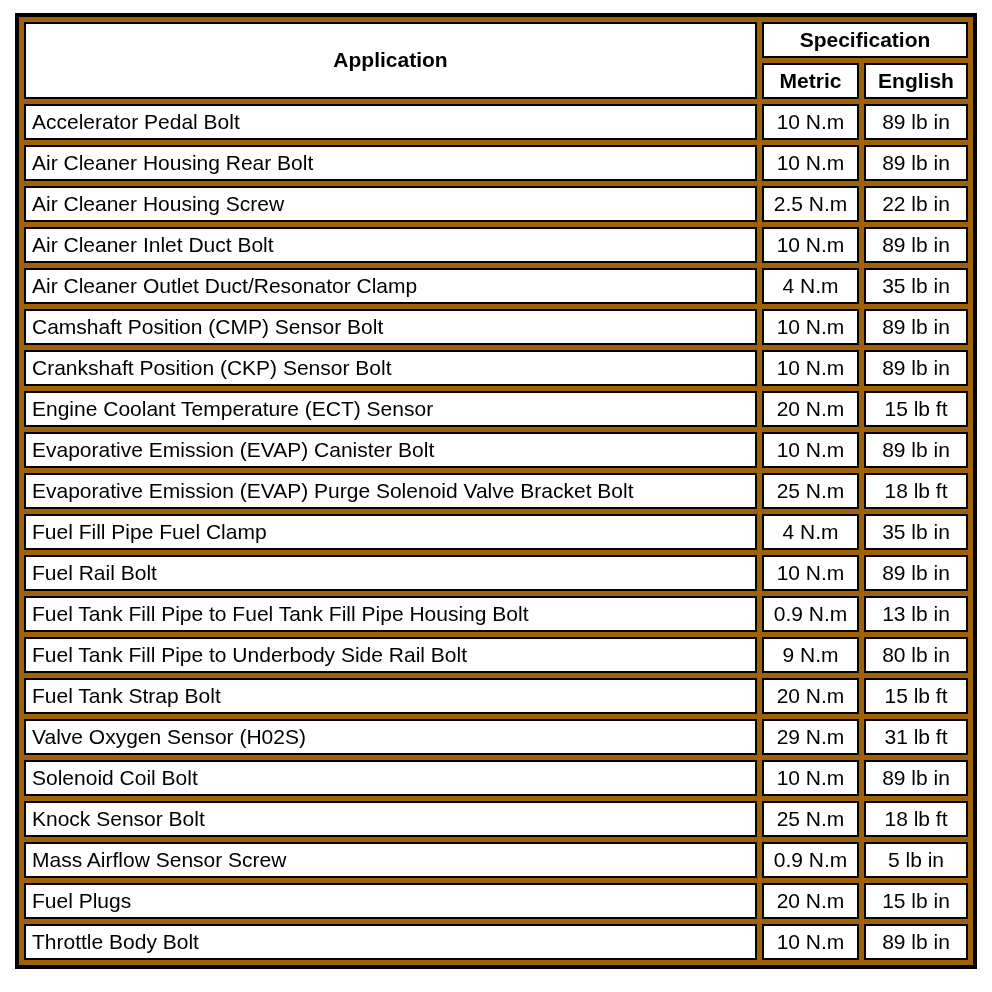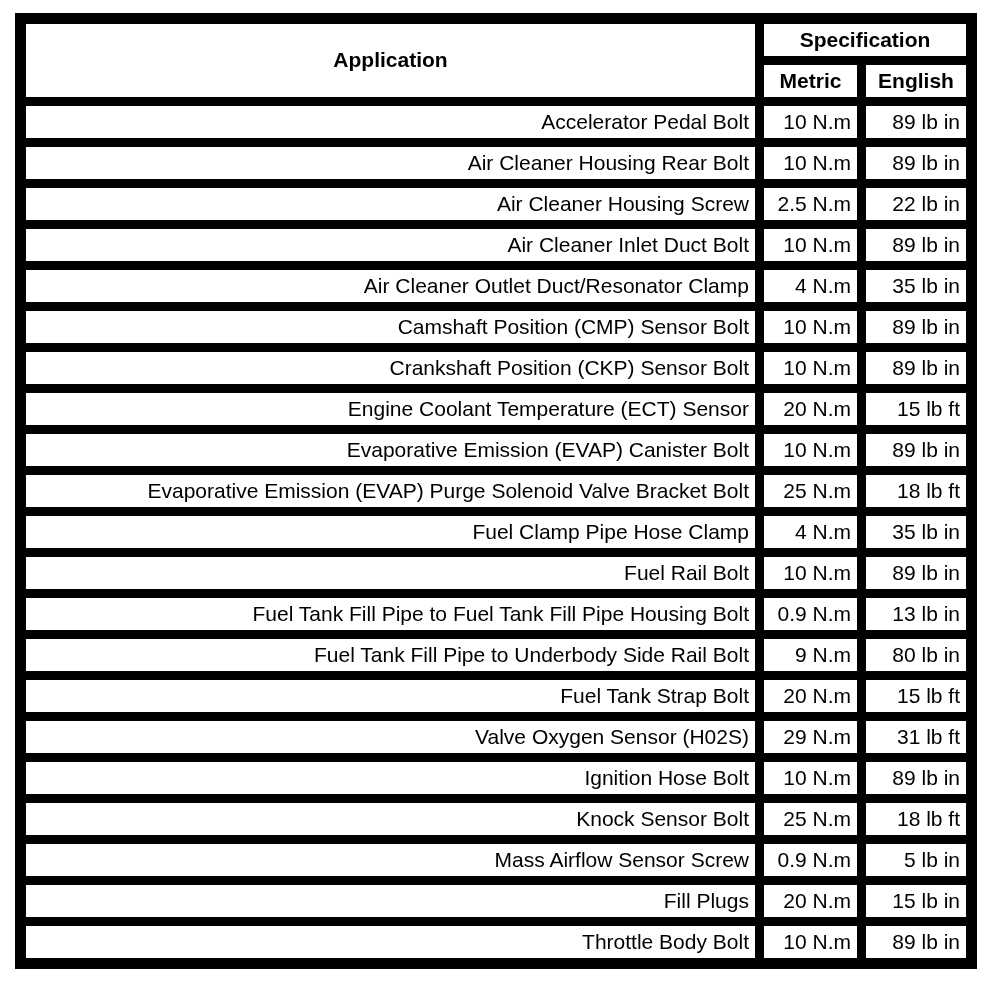--- a/index.html
+++ b/index.html
@@ -16,21 +16,21 @@
   }
   .page {
     padding: 13px 15px;
     box-sizing: border-box;
   }
   table.spec-table {
     width: 100%;
     border-collapse: separate;
     border-spacing: 5px;
     border: 4px solid #000000;
-    background: #000000;
+    background: #a16207;
     table-layout: fixed;
   }
   th, td {
     border: 2px solid #000000;
     box-sizing: border-box;
     height: 36px;
     padding: 1px 6px;
     font-size: 21px;
     line-height: 1.15;
     overflow: hidden;
@@ -41,24 +41,24 @@
     font-weight: bold;
     text-align: center;
   }
   th.app-h {
     height: 77px;
   }
   col.c-app    { width: auto; }
   col.c-metric { width: 97px; }
   col.c-eng    { width: 104px; }
   td.app-cell {
-    text-align: right;
+    text-align: left;
   }
   td.metric-cell, td.english-cell {
-    text-align: right;
+    text-align: center;
   }
 </style>
 </head>
 <body>
 
 <div class="page">
   <table class="spec-table">
     <colgroup>
       <col class="c-app">
       <col class="c-metric">
@@ -119,21 +119,21 @@
           <td class="app-cell">Evaporative Emission (EVAP) Canister Bolt</td>
           <td class="metric-cell">10 N.m</td>
           <td class="english-cell">89 lb in</td>
         </tr>
         <tr>
           <td class="app-cell">Evaporative Emission (EVAP) Purge Solenoid Valve Bracket Bolt</td>
           <td class="metric-cell">25 N.m</td>
           <td class="english-cell">18 lb ft</td>
         </tr>
         <tr>
-          <td class="app-cell">Fuel Clamp Pipe Hose Clamp</td>
+          <td class="app-cell">Fuel Fill Pipe Fuel Clamp</td>
           <td class="metric-cell">4 N.m</td>
           <td class="english-cell">35 lb in</td>
         </tr>
         <tr>
           <td class="app-cell">Fuel Rail Bolt</td>
           <td class="metric-cell">10 N.m</td>
           <td class="english-cell">89 lb in</td>
         </tr>
         <tr>
           <td class="app-cell">Fuel Tank Fill Pipe to Fuel Tank Fill Pipe Housing Bolt</td>
@@ -149,36 +149,36 @@
           <td class="app-cell">Fuel Tank Strap Bolt</td>
           <td class="metric-cell">20 N.m</td>
           <td class="english-cell">15 lb ft</td>
         </tr>
         <tr>
           <td class="app-cell">Valve Oxygen Sensor (H02S)</td>
           <td class="metric-cell">29 N.m</td>
           <td class="english-cell">31 lb ft</td>
         </tr>
         <tr>
-          <td class="app-cell">Ignition Hose Bolt</td>
+          <td class="app-cell">Solenoid Coil Bolt</td>
           <td class="metric-cell">10 N.m</td>
           <td class="english-cell">89 lb in</td>
         </tr>
         <tr>
           <td class="app-cell">Knock Sensor Bolt</td>
           <td class="metric-cell">25 N.m</td>
           <td class="english-cell">18 lb ft</td>
         </tr>
         <tr>
           <td class="app-cell">Mass Airflow Sensor Screw</td>
           <td class="metric-cell">0.9 N.m</td>
           <td class="english-cell">5 lb in</td>
         </tr>
         <tr>
-          <td class="app-cell">Fill Plugs</td>
+          <td class="app-cell">Fuel Plugs</td>
           <td class="metric-cell">20 N.m</td>
           <td class="english-cell">15 lb in</td>
         </tr>
         <tr>
           <td class="app-cell">Throttle Body Bolt</td>
           <td class="metric-cell">10 N.m</td>
           <td class="english-cell">89 lb in</td>
         </tr>
       </tbody>
   </table>

